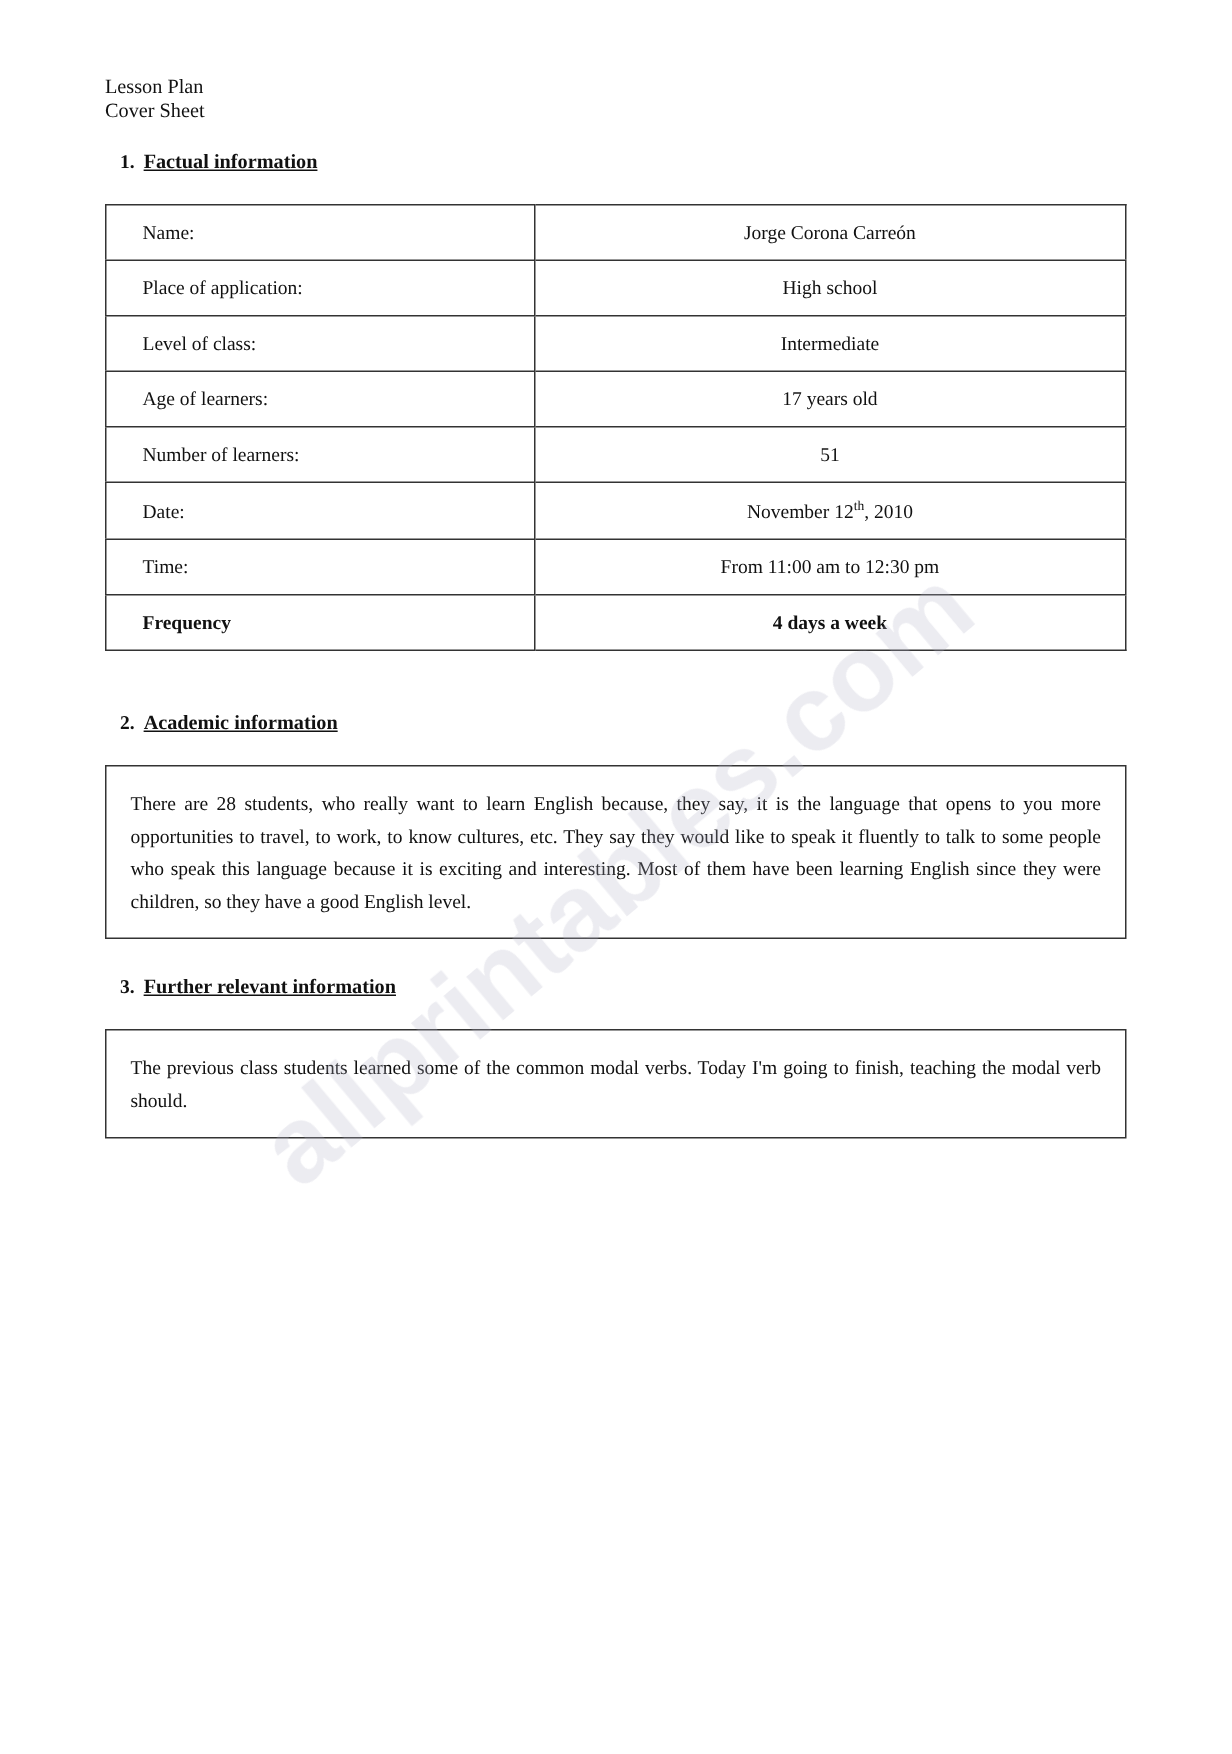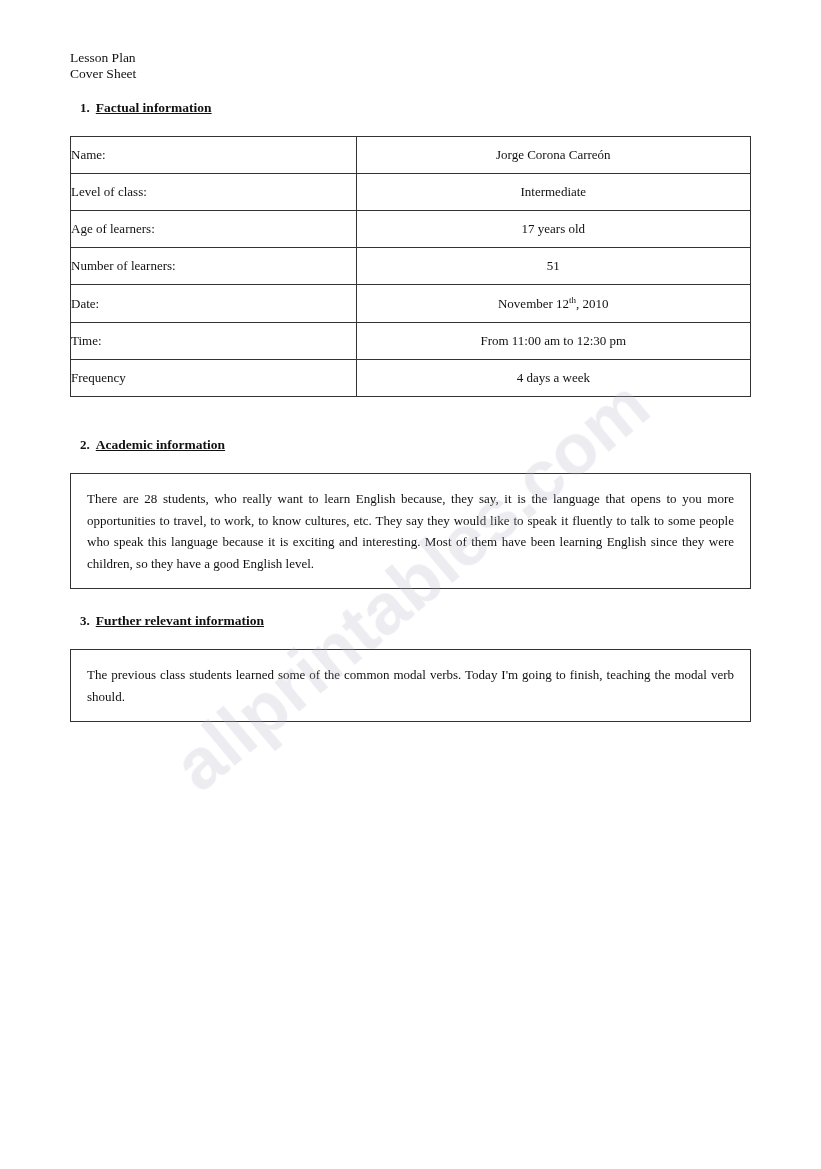--- a/index.html
+++ b/index.html
@@ -42,24 +42,25 @@
       margin-bottom: 40px;
       border: 1px solid #333;
     }
 
     .factual-table tr {
       border-bottom: 1px solid #333;
     }
 
     .factual-table tr:last-child {
       border-bottom: none;
+      font-weight: bold;
     }
 
     .factual-table td {
-      padding: 10px 0;
+      padding: 10px 24px;
       vertical-align: middle;
     }
 
     .factual-table td:first-child {
       width: 42%;
       border-right: 1px solid #333;
     }
 
     .factual-table td:last-child {
       text-align: center;
@@ -123,20 +124,24 @@
   <span class="section-heading">Factual information</span>
 </div>
 
 <table class="factual-table">
   <tbody id="factual-table-body">
   <tr>
         <td>Name:</td>
         <td>Jorge Corona Carreón</td>
       </tr>
       <tr>
+        <td>Place of application:</td>
+        <td>High school</td>
+      </tr>
+      <tr>
         <td>Level of class:</td>
         <td>Intermediate</td>
       </tr>
       <tr>
         <td>Age of  learners:</td>
         <td>17 years old</td>
       </tr>
       <tr>
         <td>Number of learners:</td>
         <td>51</td>

